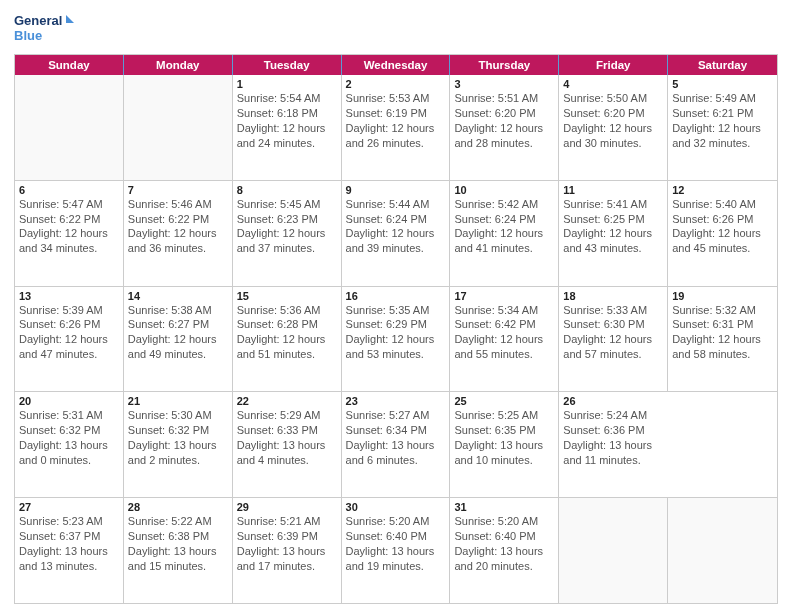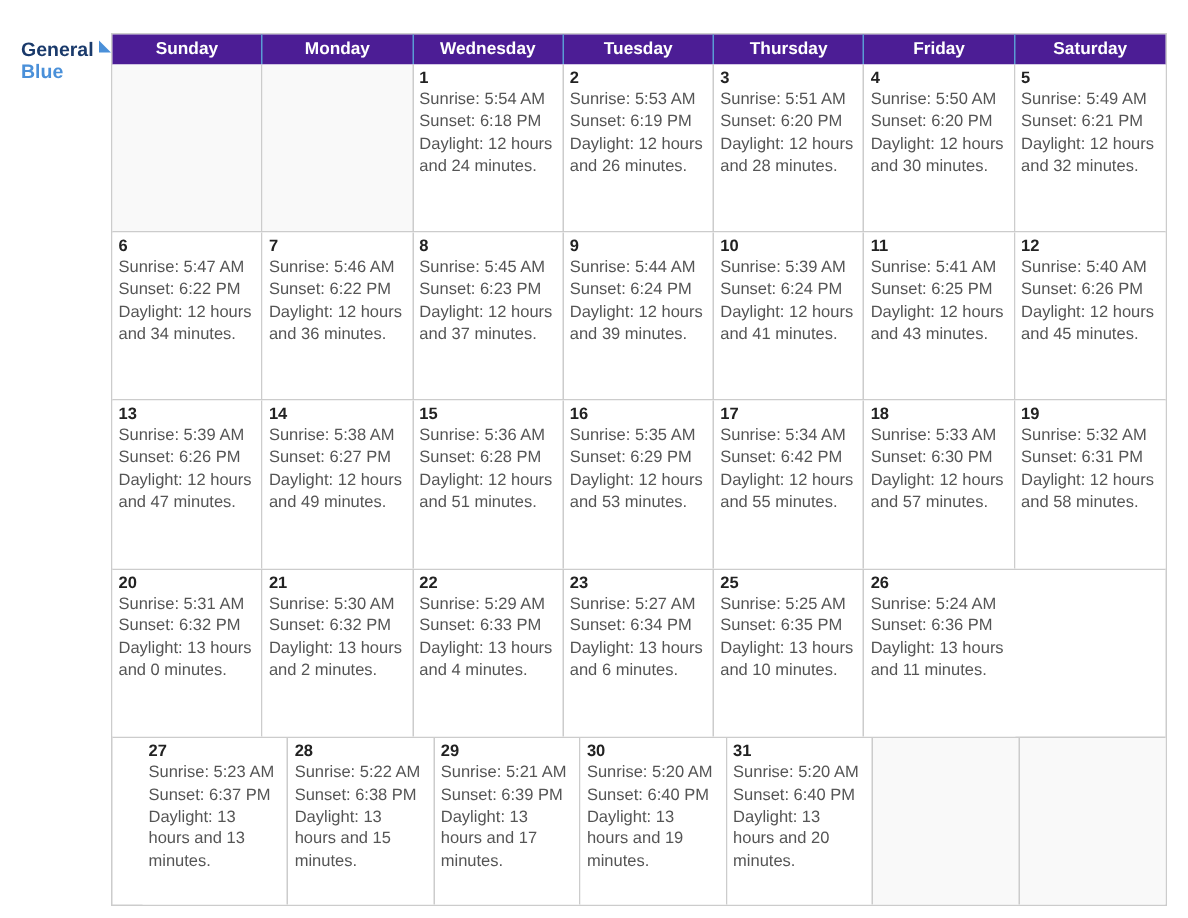--- a/index.html
+++ b/index.html
@@ -6,22 +6,23 @@
     body {
       font-family: Arial, sans-serif;
       background: #fff;
       width: 792px;
       height: 612px;
       overflow: hidden;
     }
     .page {
       width: 792px;
       height: 612px;
-      padding: 22px 14px 8px 14px;
-      display: flex;
+      padding: 10px 14px 8px 14px;
+      display: flex;
+      flex-direction: column;
     }
     .header {
       display: flex;
       align-items: flex-start;
       justify-content: space-between;
       margin-bottom: 4px;
     }
     .logo {
       display: flex;
       align-items: center;
@@ -41,21 +42,21 @@
     }
     .calendar {
       flex: 1;
       display: flex;
       flex-direction: column;
       border: 1px solid #ccc;
     }
     .cal-header-row {
       display: grid;
       grid-template-columns: repeat(7, 1fr);
-      background: #4c1d95;
+      background: #be185d;
     }
     .cal-header-cell {
       color: #fff;
       font-size: 11.5px;
       font-weight: bold;
       text-align: center;
       padding: 4px 2px;
       border-right: 1px solid #5a9bd4;
     }
     .cal-header-cell:last-child { border-right: none; }
@@ -63,21 +64,21 @@
       flex: 1;
       display: flex;
       flex-direction: column;
     }
     .cal-row {
       display: grid;
       grid-template-columns: repeat(7, 1fr);
       flex: 1;
       border-bottom: 1px solid #ccc;
     }
-    .cal-row:last-child { border-bottom: none; margin-left: 20px; }
+    .cal-row:last-child { border-bottom: none; }
     .cal-cell {
       border-right: 1px solid #ccc;
       padding: 3px 4px;
       font-size: 8.5px;
       color: #333;
       vertical-align: top;
       background: #fff;
     }
     .cal-cell:last-child { border-right: none; }
     .cal-cell.empty { background: #f9f9f9; }
@@ -109,22 +110,22 @@
     <div class="title-block">
       <div class="main-title"></div>
       <div class="subtitle"></div>
     </div>
   </div>
 
   <div class="calendar">
     <div class="cal-header-row">
     <div class="cal-header-cell">Sunday</div>
         <div class="cal-header-cell">Monday</div>
+        <div class="cal-header-cell">Tuesday</div>
         <div class="cal-header-cell">Wednesday</div>
-        <div class="cal-header-cell">Tuesday</div>
         <div class="cal-header-cell">Thursday</div>
         <div class="cal-header-cell">Friday</div>
         <div class="cal-header-cell">Saturday</div>
       </div>
     <div class="cal-body">
     <div class="cal-row">
           <div class="cal-cell empty"></div>
           <div class="cal-cell empty"></div>
           <div class="cal-cell">
             <span class="day-num">1</span>
@@ -177,21 +178,21 @@
 Daylight: 12 hours and 37 minutes.</div>
           </div>
           <div class="cal-cell">
             <span class="day-num">9</span>
             <div class="info">Sunrise: 5:44 AM
 Sunset: 6:24 PM
 Daylight: 12 hours and 39 minutes.</div>
           </div>
           <div class="cal-cell">
             <span class="day-num">10</span>
-            <div class="info">Sunrise: 5:39 AM
+            <div class="info">Sunrise: 5:42 AM
 Sunset: 6:24 PM
 Daylight: 12 hours and 41 minutes.</div>
           </div>
           <div class="cal-cell">
             <span class="day-num">11</span>
             <div class="info">Sunrise: 5:41 AM
 Sunset: 6:25 PM
 Daylight: 12 hours and 43 minutes.</div>
           </div>
           <div class="cal-cell">

